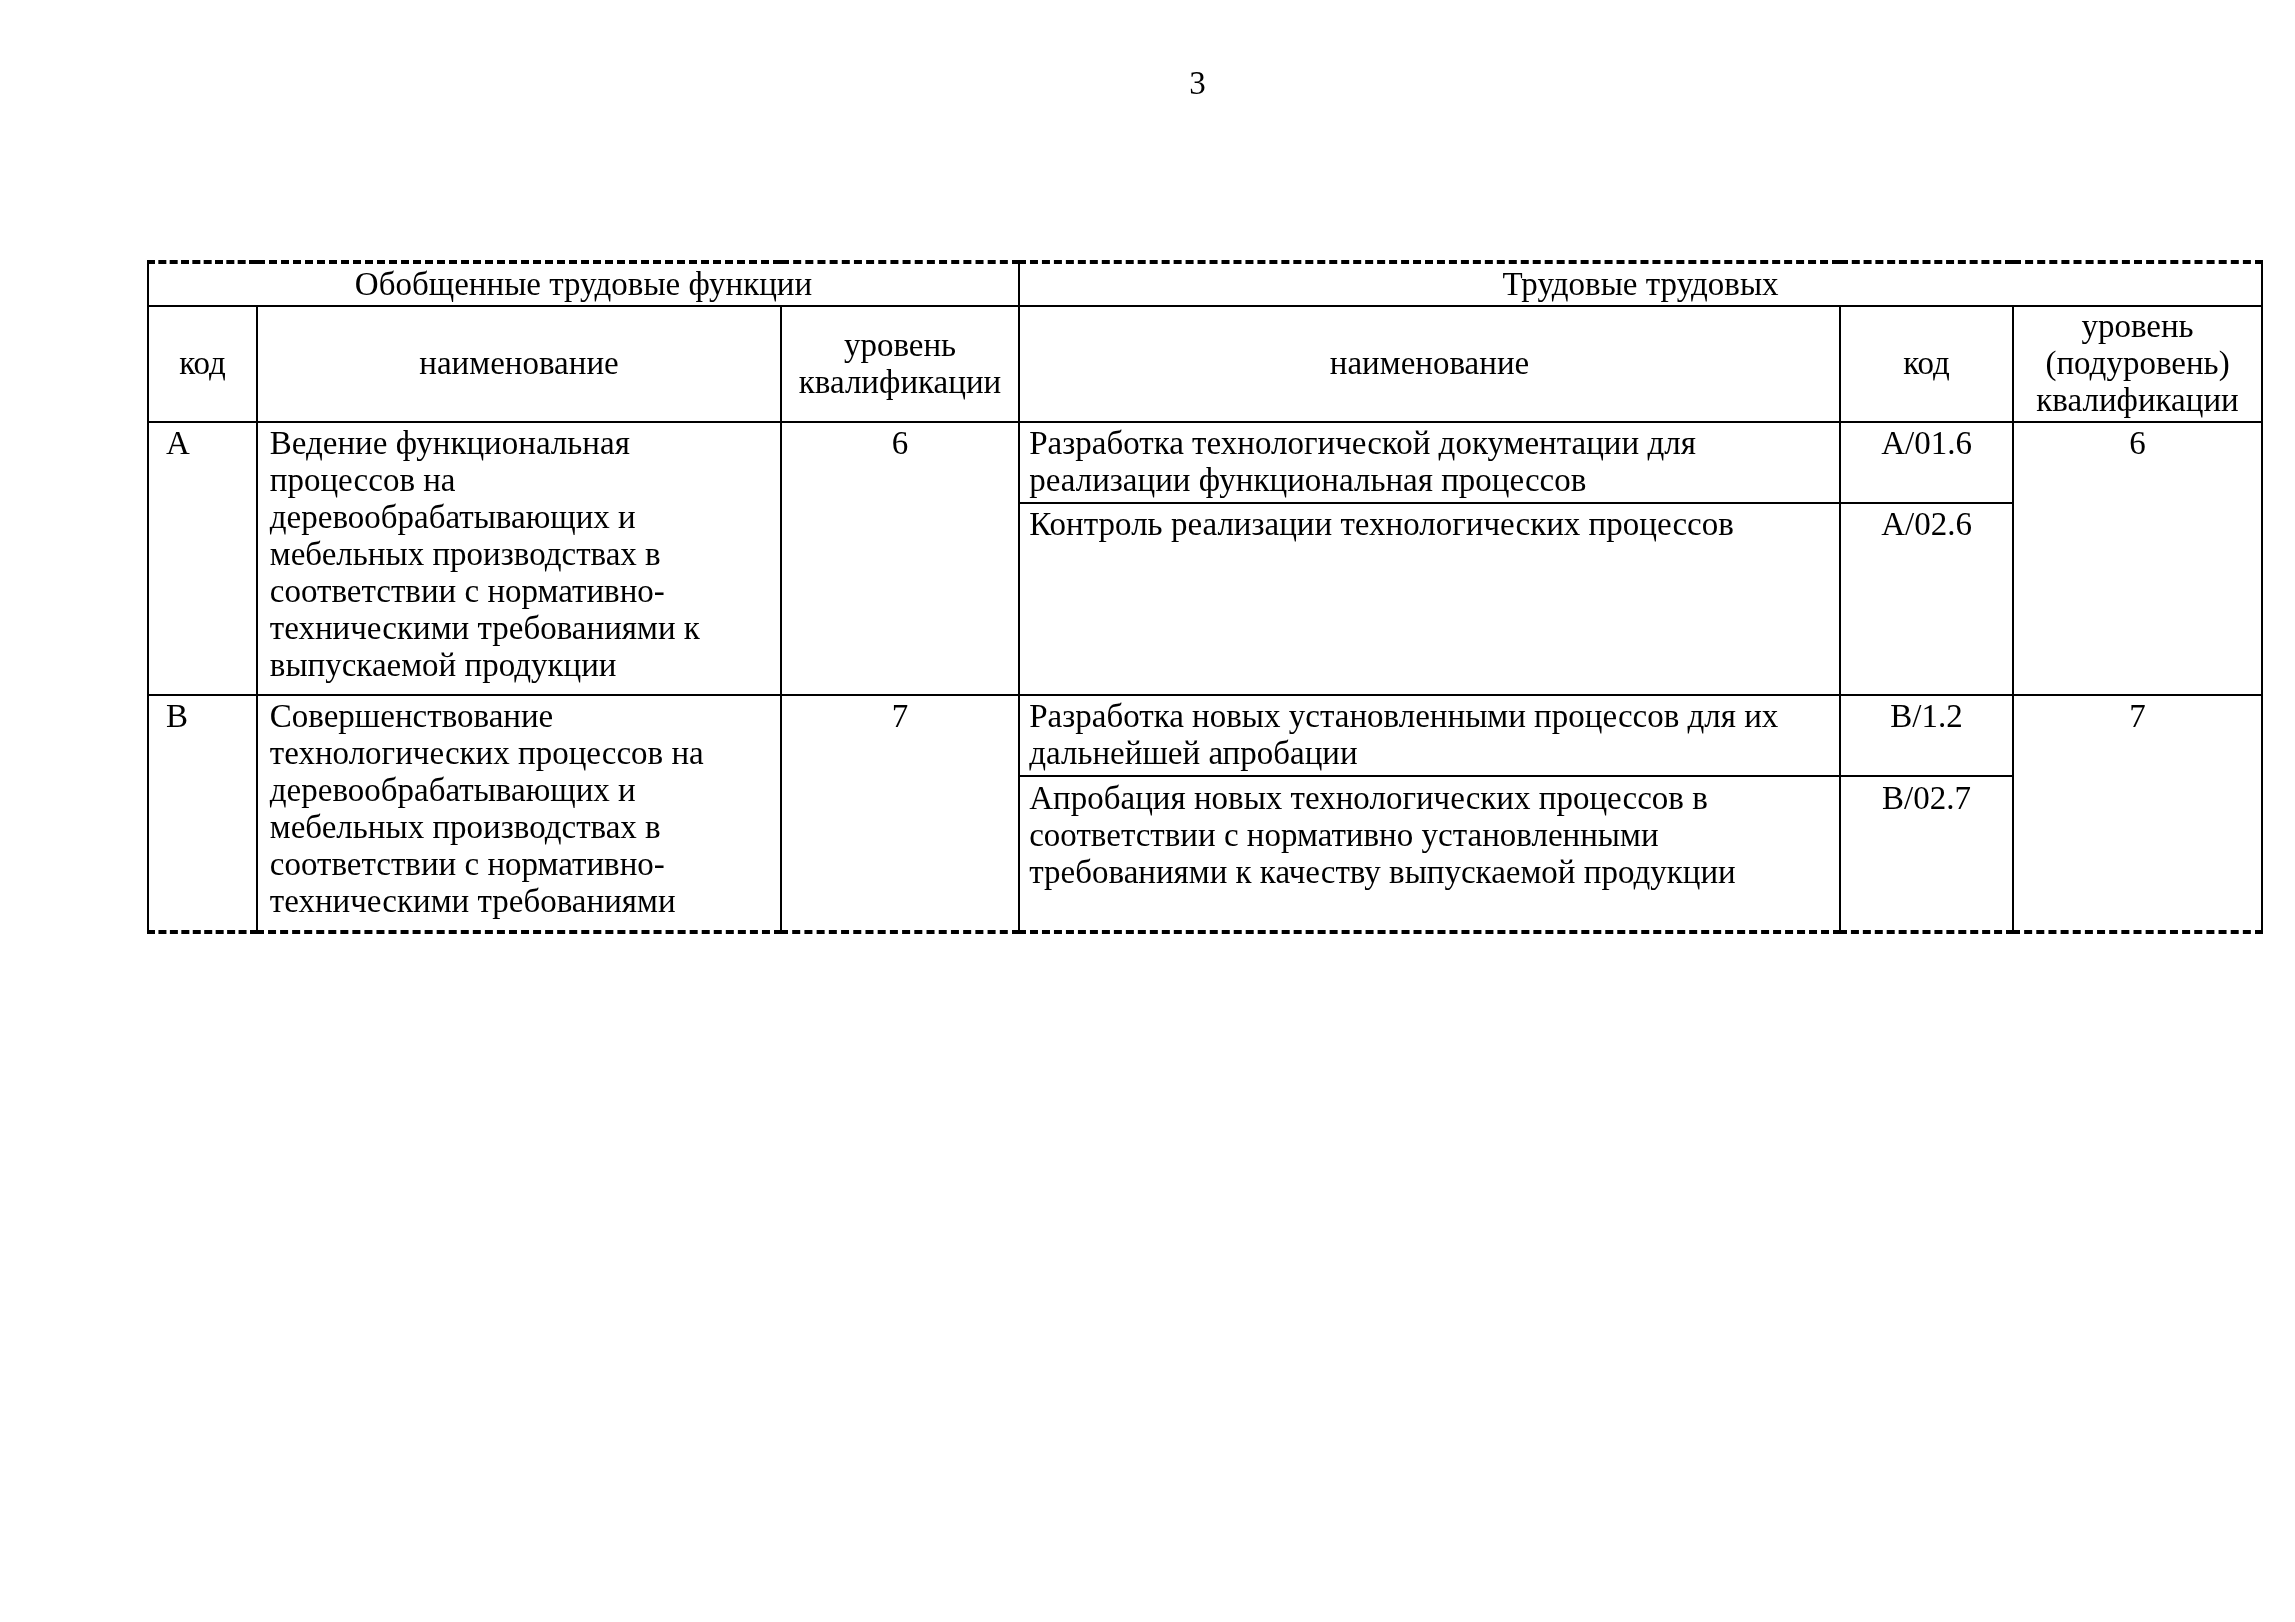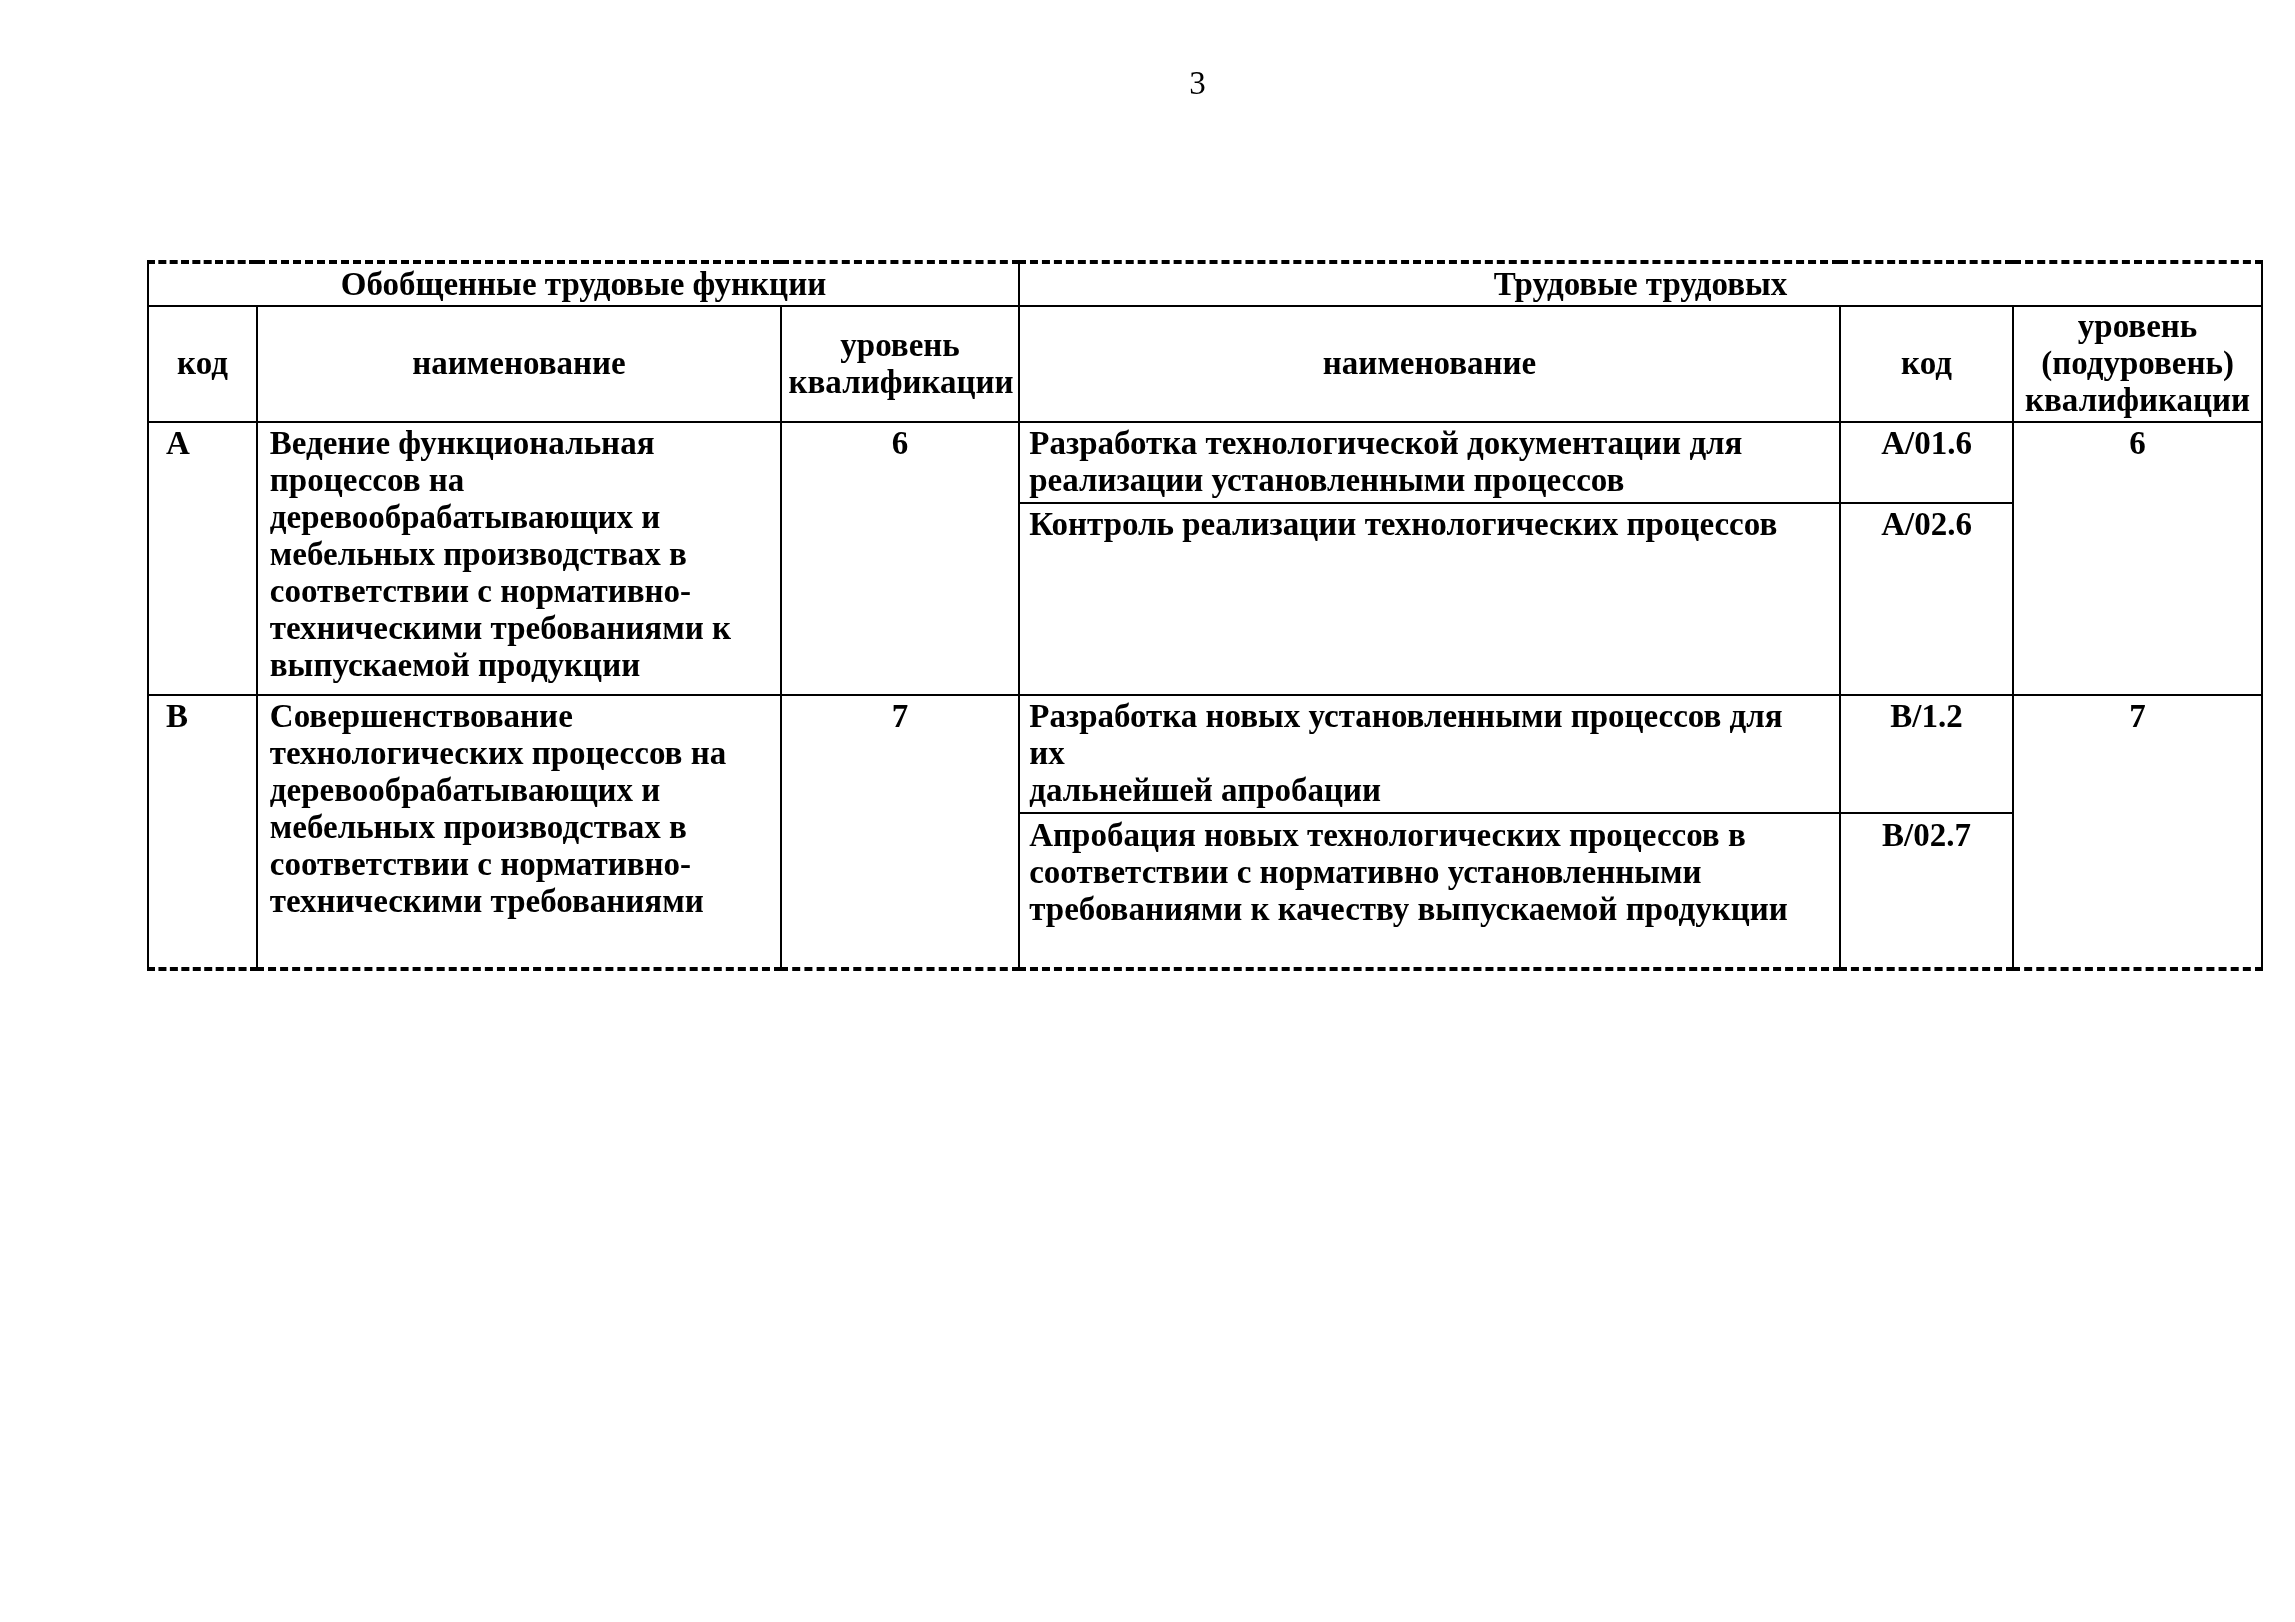--- a/index.html
+++ b/index.html
@@ -41,21 +41,21 @@
     font-size: 33px;
     line-height: 37px;
     border-top: 4.6px dashed #000;
     border-bottom: 4.6px dashed #000;
     border-left: 2.6px solid #000;
     border-right: 2.6px solid #000;
   }
   .ft th, .ft td {
     border: 2.6px solid #000;
     white-space: pre-line;
-    font-weight: bold;
+    font-weight: normal;
     vertical-align: top;
     overflow: hidden;
   }
   .ft th {
     text-align: center;
     vertical-align: middle;
     padding: 1.3px 6.5px;
   }
   .hb { border-bottom-width: 4.6px; }
   .r-group   { height: 44px;  }
@@ -113,21 +113,21 @@
       <td class="c-code hb" rowspan="2">A</td>
       <td class="c-name hb" rowspan="2">Ведение функциональная
 процессов на
 деревообрабатывающих и
 мебельных производствах в
 соответствии с нормативно-
 техническими требованиями к
 выпускаемой продукции</td>
       <td class="c-level hb" rowspan="2">6</td>
       <td class="c-tfname">Разработка технологической документации для
-реализации установленными процессов</td>
+реализации функциональная процессов</td>
       <td class="c-tfcode">A/01.6</td>
       <td class="c-sublevel hb" rowspan="2">6</td>
     </tr>
     <tr class="r-a2">
       <td class="c-tfname hb">Контроль реализации технологических процессов</td>
       <td class="c-tfcode hb">A/02.6</td>
     </tr>
 
     <tr class="r-b1">
       <td class="c-code" rowspan="2">B</td>

